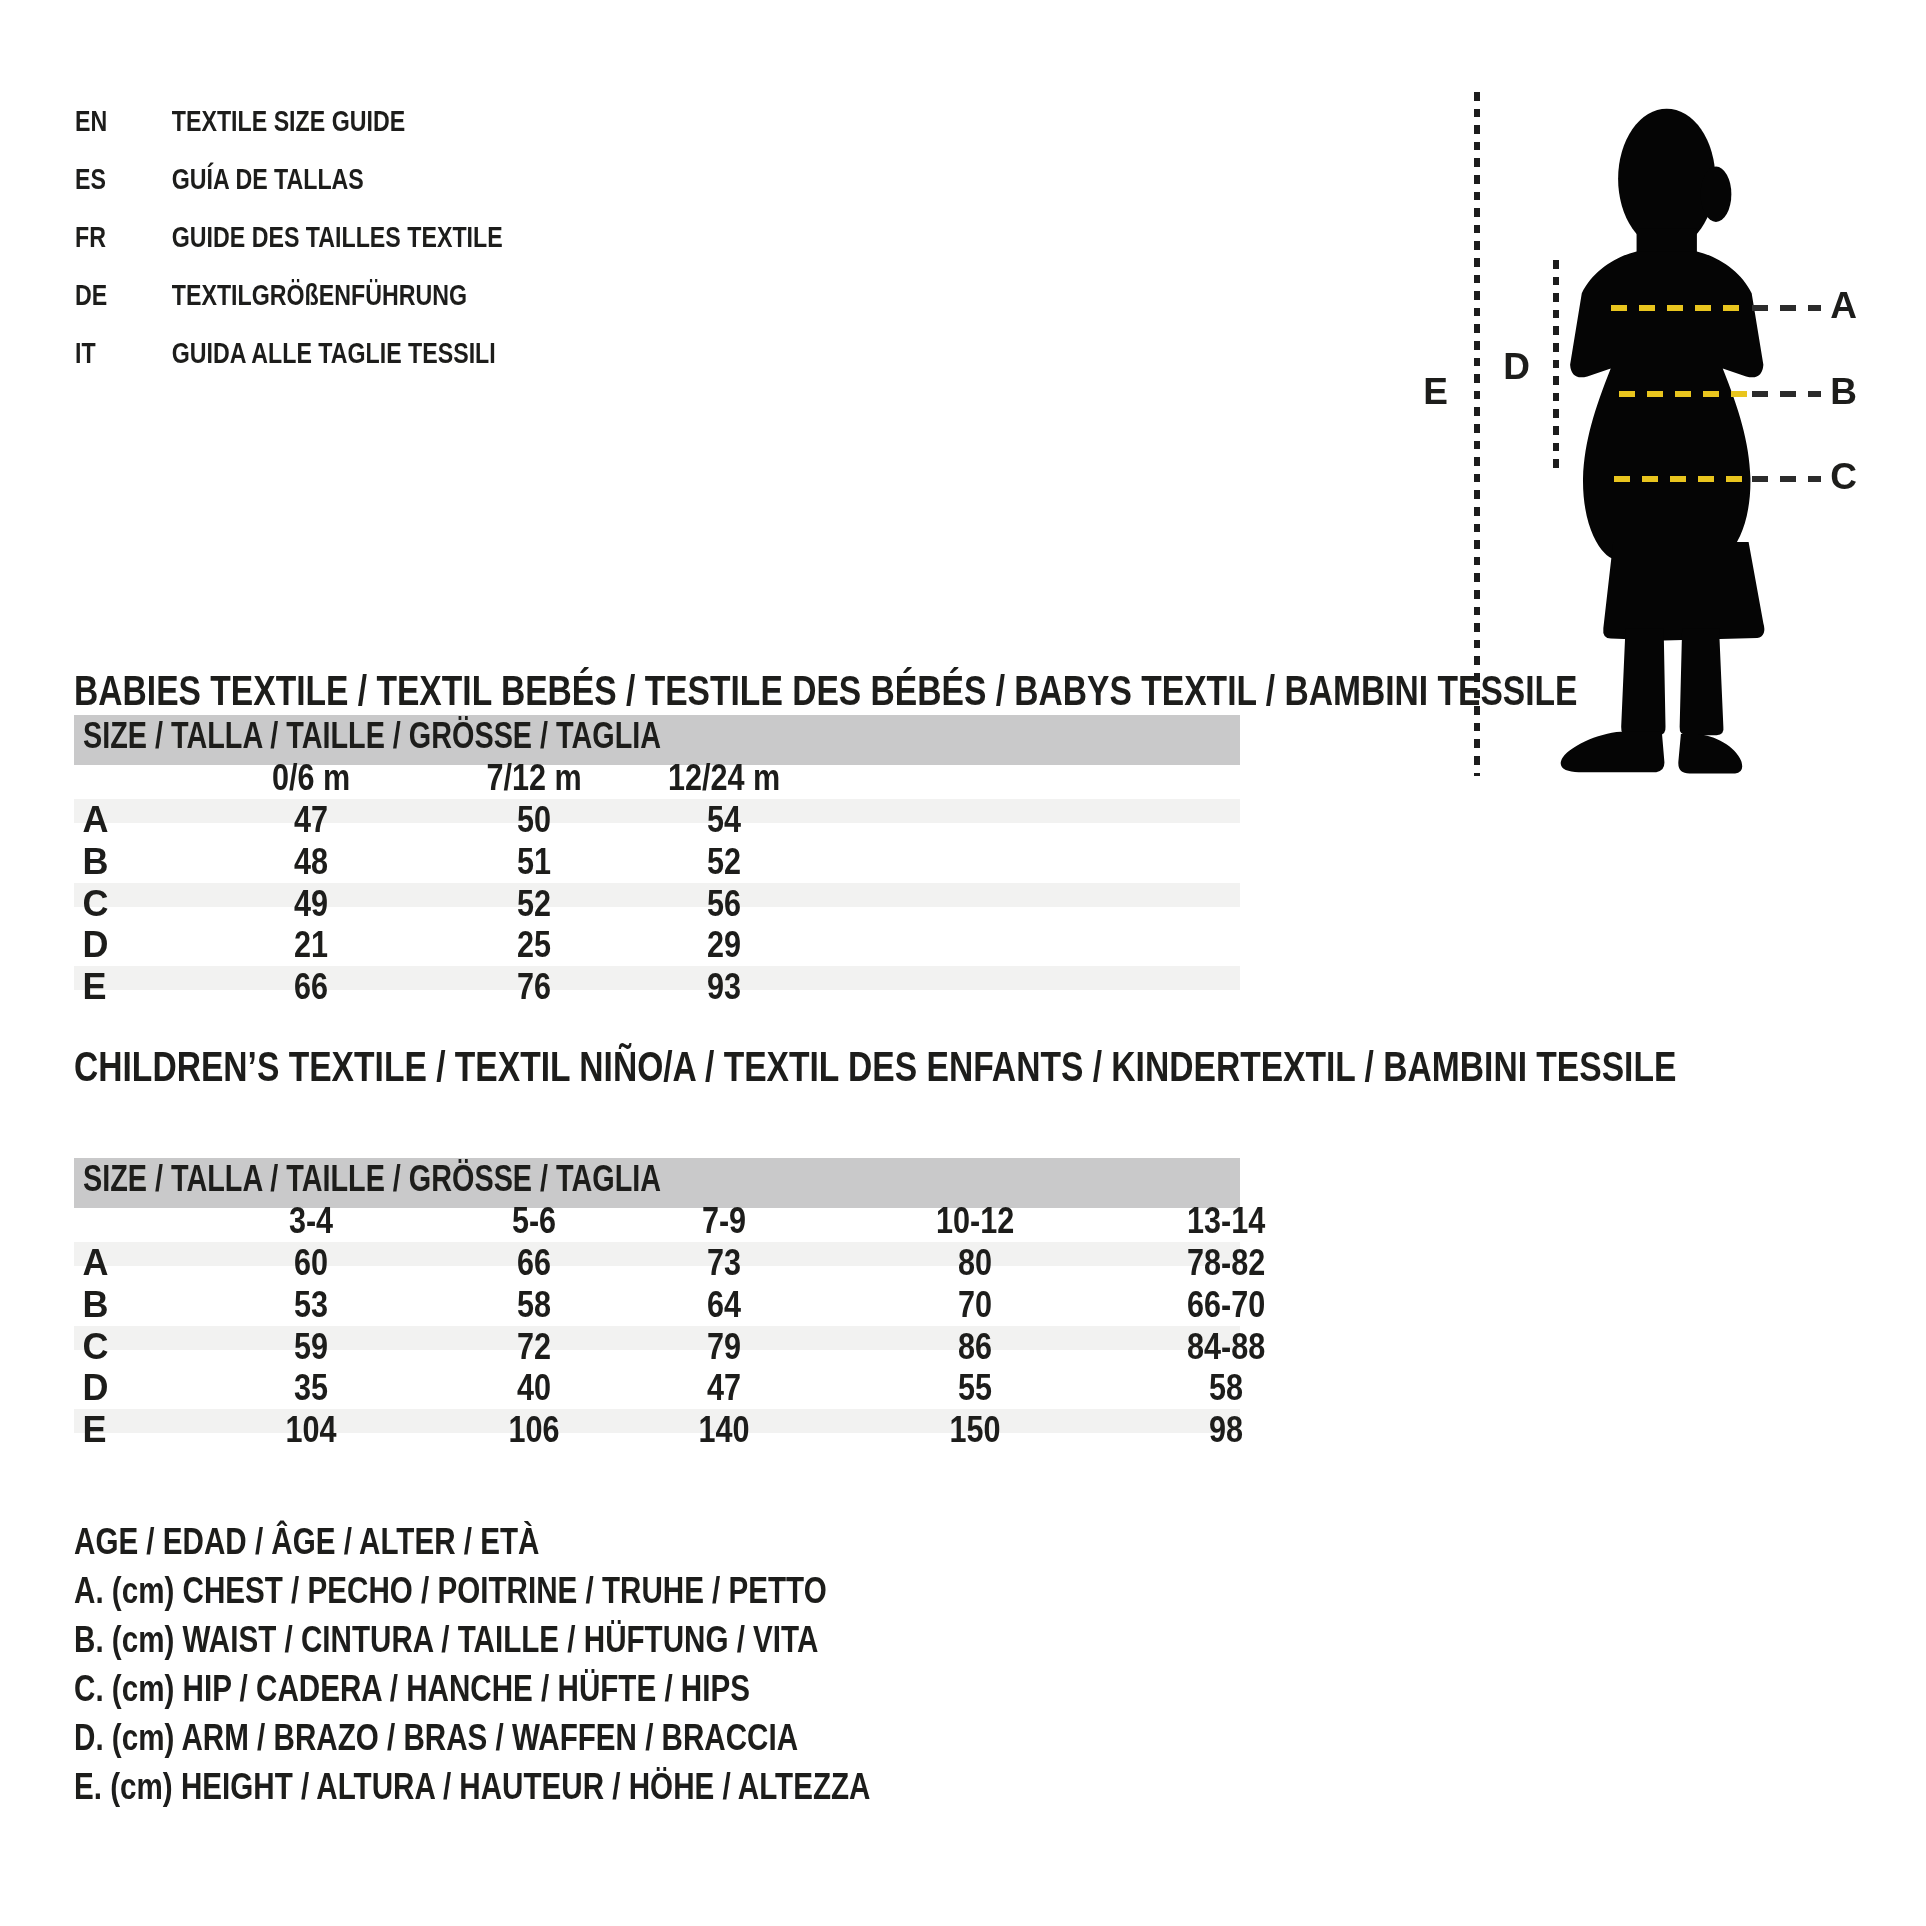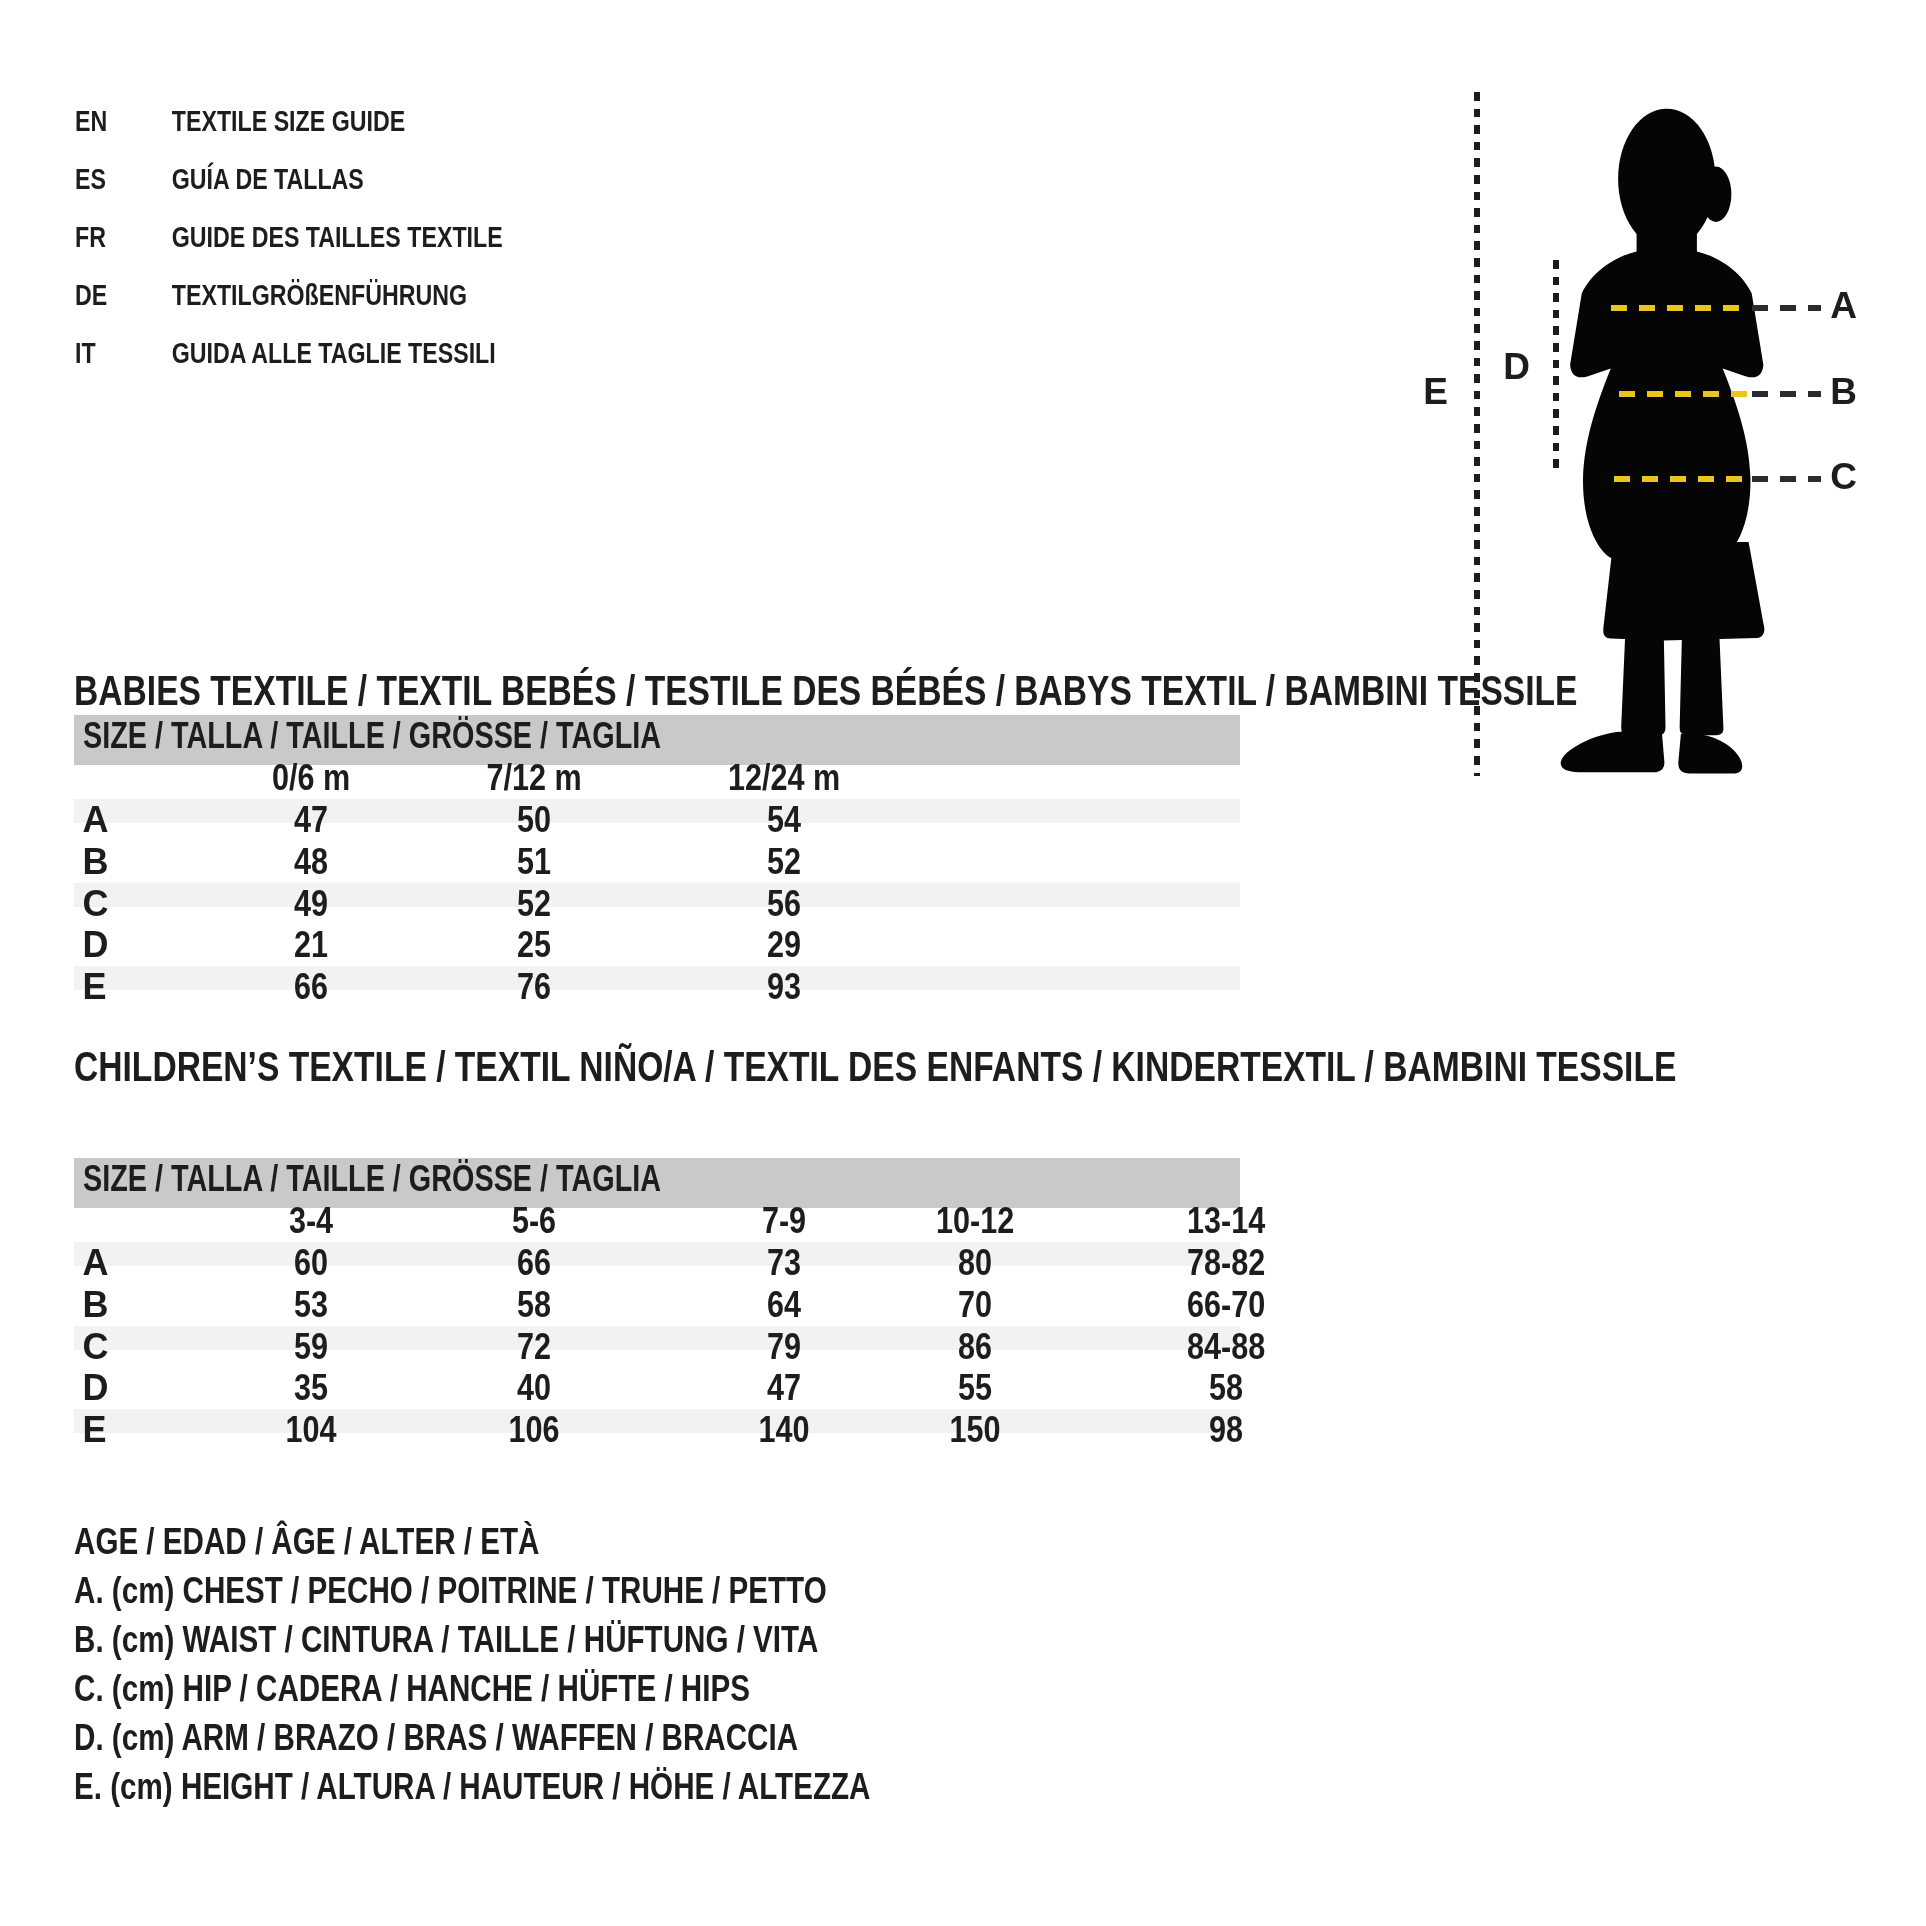--- a/index.html
+++ b/index.html
@@ -50,21 +50,21 @@
   #babies-table{top:715px;height:293px;}
   #children-table{top:1158px;height:293px;}
   .band{position:absolute;left:0;top:0;width:1166px;height:50px;background:#c9c9ca;line-height:42px;}
   .band span{display:inline-block;margin-left:8.6px;transform:scaleX(0.8);transform-origin:0 50%;white-space:nowrap;}
   .trow{position:absolute;left:0;width:1166px;height:24px;line-height:42px;}
   .stripe{background:#f2f2f1;}
   .r-colhdr{top:42px;}
   .r0{top:84px;} .r1{top:126px;} .r2{top:168px;} .r3{top:209px;} .r4{top:251px;}
   .rl{position:absolute;left:8.6px;}
   .c{position:absolute;width:197px;text-align:center;top:0;}
-  .b1{left:139px;} .b2{left:362px;} .b3{left:612px;} .b4{left:803px;text-align:center;} .b5{left:1054px;}
+  .b1{left:139px;} .b2{left:362px;} .b3{left:552px;} .b4{left:803px;text-align:center;} .b5{left:1054px;}
 
   
   #legend{position:absolute;left:74px;top:1517px;font-size:37px;}
   .legend-line{height:49px;line-height:49px;}
 </style>
 </head>
 <body>
 
 <section id="langs">
   <div class="lang-row cx">

